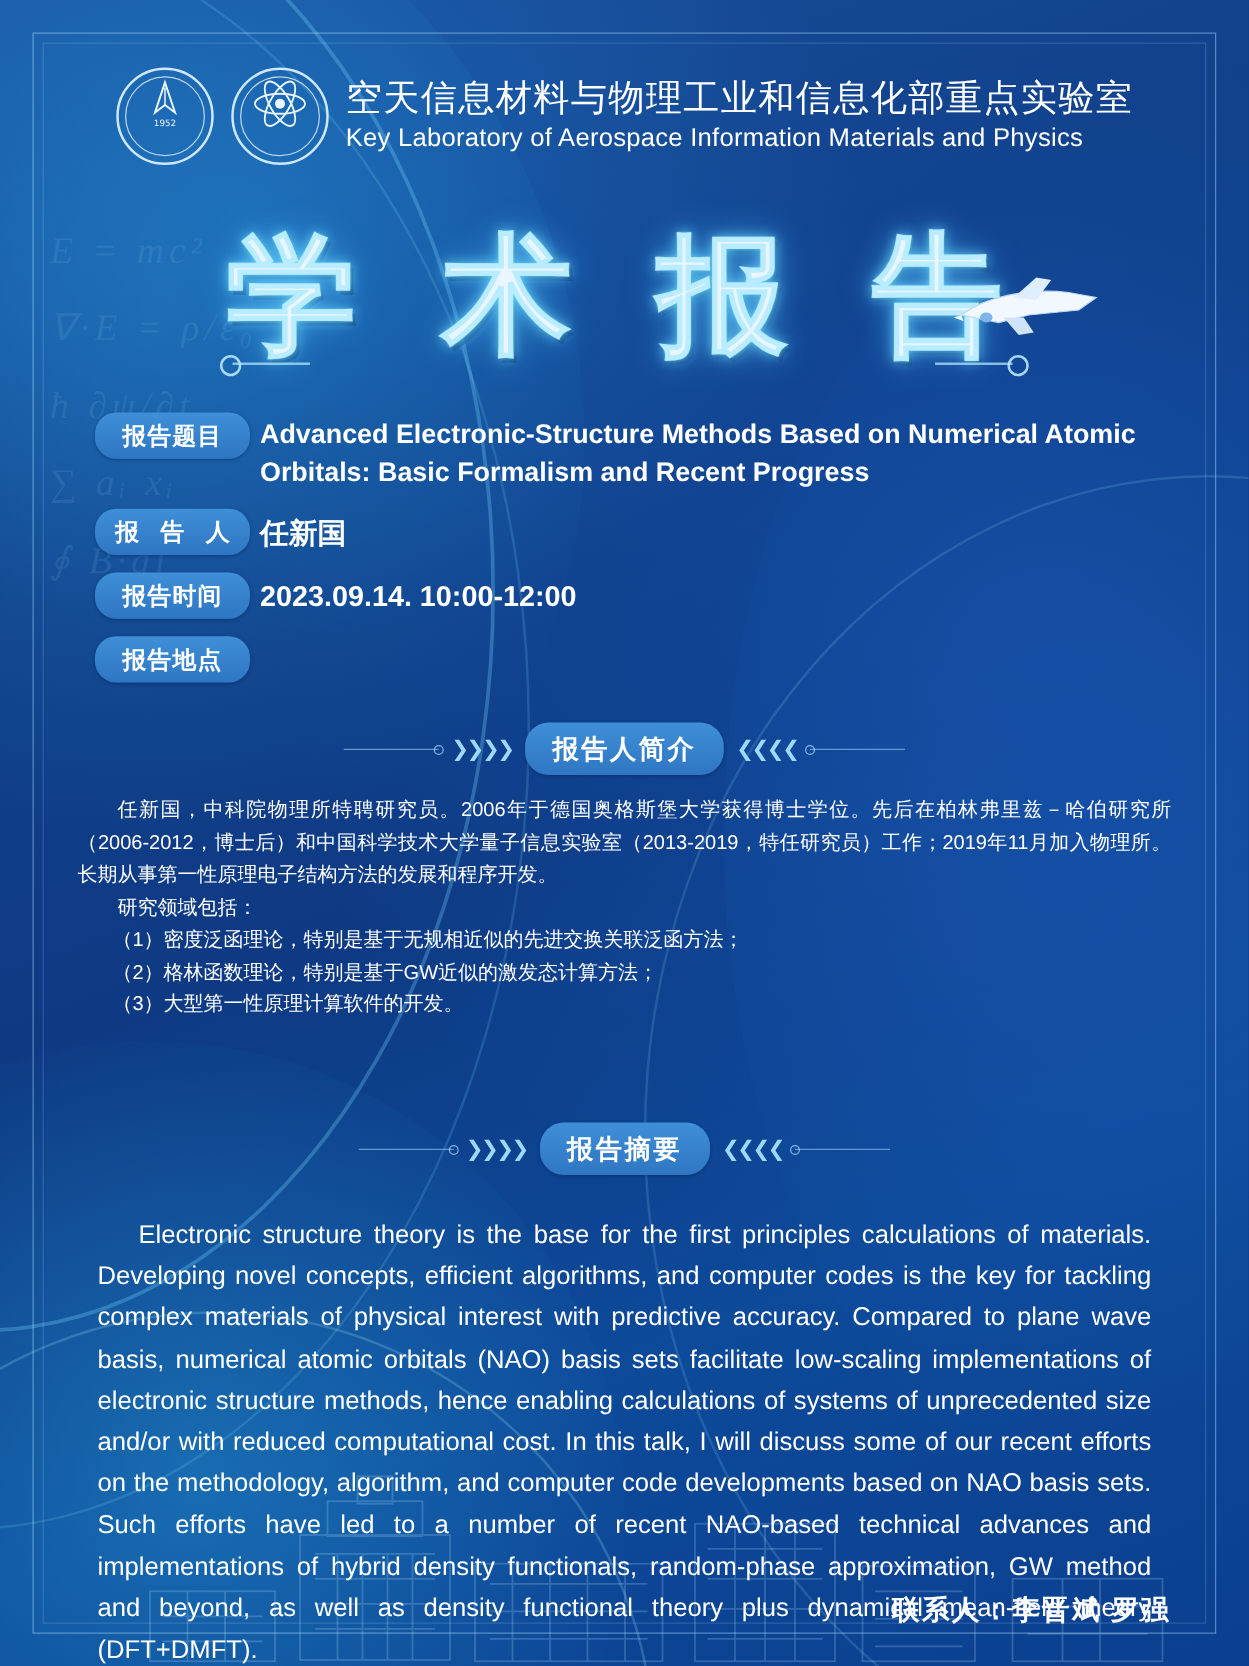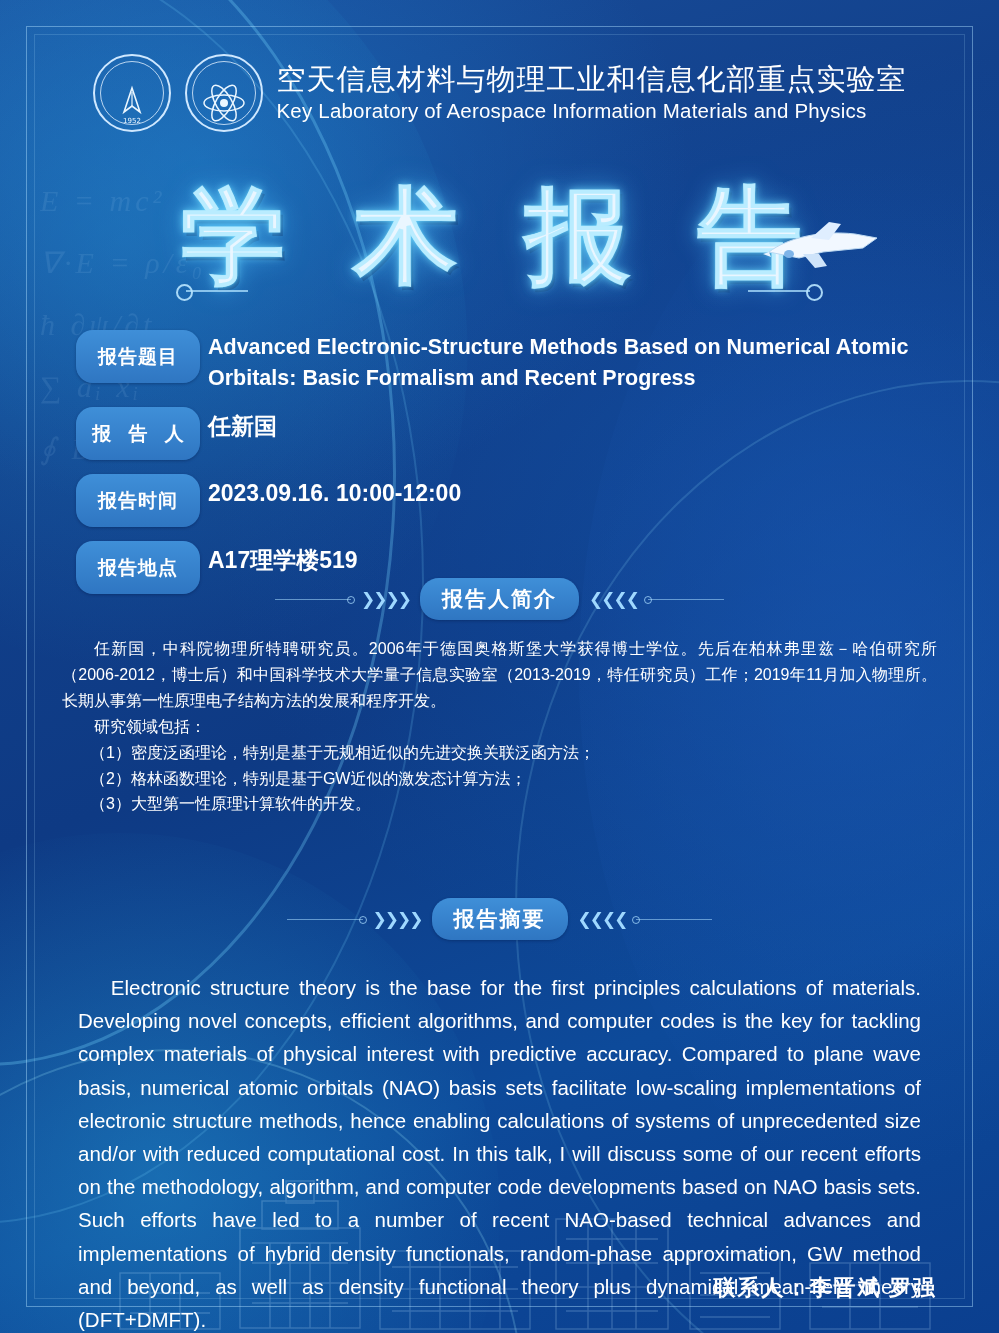--- a/index.html
+++ b/index.html
@@ -100,21 +100,21 @@
     top: 54px; left: 0; right: 0;
     display: flex;
     align-items: center;
     justify-content: center;
     gap: 14px;
   }
   .logo {
     width: 74px; height: 74px;
     border-radius: 50%;
     border: 2px solid #cfe8ff;
-    display: flex; align-items: flex-end; justify-content: center;
+    display: flex; align-items: flex-start; justify-content: center;
     color: #eaf6ff;
     flex: 0 0 auto;
     position: relative;
   }
   .logo-inner {
     position: absolute;
     left: 5px; top: 5px; right: 5px; bottom: 5px;
     border: 1px solid rgba(225,240,255,0.8);
     border-radius: 50%;
   }
@@ -187,21 +187,21 @@
     right: 40px;
   }
   .info-row {
     display: flex;
     align-items: flex-start;
     margin-bottom: 14px;
   }
   .tag {
     flex: 0 0 auto;
     width: 124px;
-    height: 53px;
+    height: 37px;
     border-radius: 17px;
     background: linear-gradient(180deg, #3f8fd8 0%, #2f76c2 100%);
     color: #ffffff;
     font-size: 19px;
     font-weight: bold;
     letter-spacing: 1px;
     display: flex;
     align-items: center;
     justify-content: center;
     box-shadow: 0 1px 3px rgba(0,20,60,0.35);
@@ -385,25 +385,24 @@
     <div class="info-row">
       <div class="tag">报告题目</div>
       <div class="info-value title-val">Advanced Electronic-Structure Methods Based on Numerical Atomic Orbitals: Basic Formalism and Recent Progress</div>
     </div>
     <div class="info-row">
       <div class="tag spaced">报 告 人</div>
       <div class="info-value big">任新国</div>
     </div>
     <div class="info-row">
       <div class="tag">报告时间</div>
-      <div class="info-value big">2023.09.16. 10:00-12:00</div>
+      <div class="info-value big">2023.09.14. 10:00-12:00</div>
     </div>
     <div class="info-row">
       <div class="tag">报告地点</div>
-      <div class="info-value big">A17理学楼519</div>
     </div>
   </div>
 
   <div class="section-head" style="top: 578px;">
     <div class="sec-line"></div>
     <div class="chev">❯❯❯❯</div>
     <div class="sec-pill">报告人简介</div>
     <div class="chev">❮❮❮❮</div>
     <div class="sec-line r"></div>
   </div>

